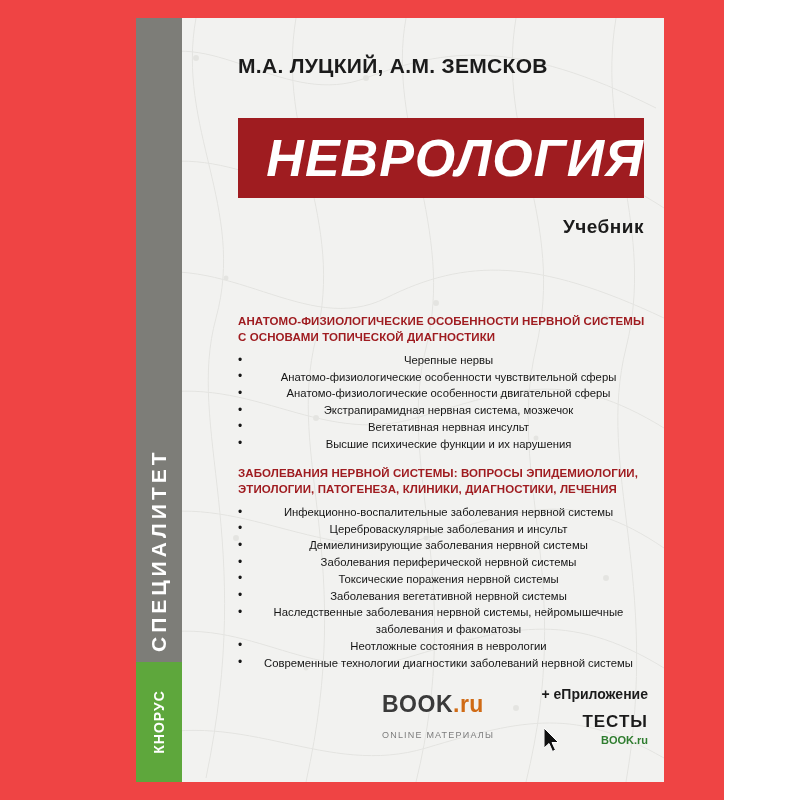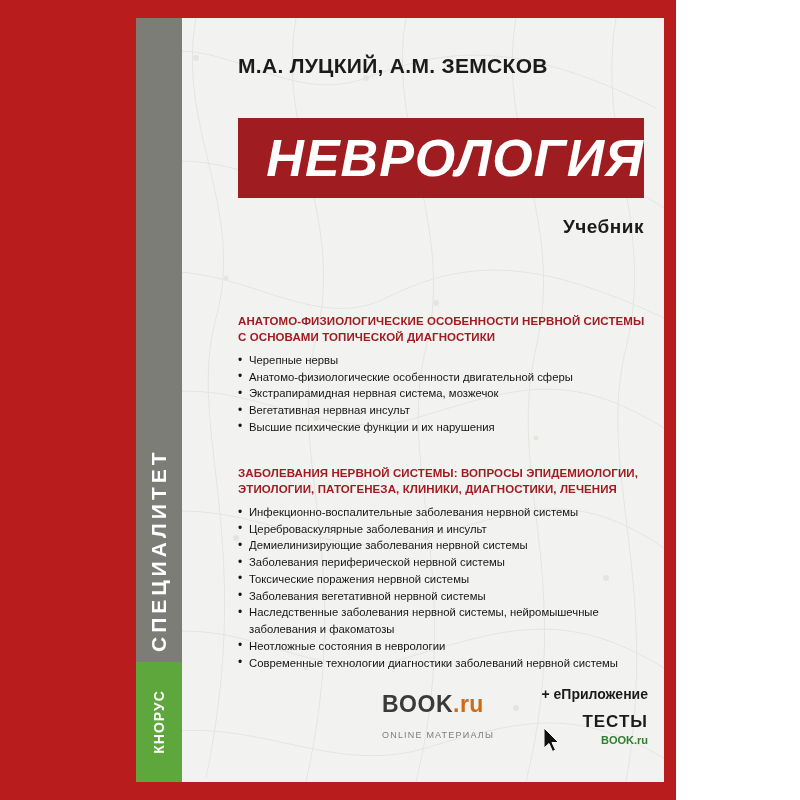--- a/index.html
+++ b/index.html
@@ -7,22 +7,23 @@
     padding: 0;
     background: #ffffff;
     width: 800px;
     height: 800px;
     font-family: "Liberation Sans", sans-serif;
   }
   #cover {
     position: relative;
     width: 676px;
     height: 800px;
-    background: #b91c1c;
+    background: #ef4444;
     overflow: hidden;
+    padding-left: 48px;
   }
   
   .book {
     position: absolute;
     left: 136px;
     top: 18px;
     width: 528px;
     height: 764px;
     background: #f2f2f0;
     overflow: hidden;
@@ -145,20 +146,21 @@
     font-size: 11.5px;
     font-weight: bold;
     line-height: 1.35;
     margin-bottom: 7px;
     letter-spacing: 0.1px;
   }
   .bullets {
     list-style: none;
     margin: 0;
     padding: 0;
+    text-align: center;
   }
   .bullets li {
     position: relative;
     font-size: 11.3px;
     color: #151515;
     line-height: 1.48;
     padding-left: 11px;
   }
   .bullets li::before {
     content: "•";
@@ -269,20 +271,21 @@
       <div class="title-band">
         <div class="title">НЕВРОЛОГИЯ</div>
       </div>
 
       <div class="subtitle">Учебник</div>
 
       <div class="section" id="section-1">
         <div class="section-head">АНАТОМО-ФИЗИОЛОГИЧЕСКИЕ ОСОБЕННОСТИ НЕРВНОЙ СИСТЕМЫ С ОСНОВАМИ ТОПИЧЕСКОЙ ДИАГНОСТИКИ</div>
         <ul class="bullets">
           <li>Черепные нервы</li>
+          <li>Анатомо-физиологические особенности чувствительной сферы</li>
           <li>Анатомо-физиологические особенности двигательной сферы</li>
           <li>Экстрапирамидная нервная система, мозжечок</li>
           <li>Вегетативная нервная инсульт</li>
           <li>Высшие психические функции и их нарушения</li>
         </ul>
       </div>
 
       <div class="section" id="section-2">
         <div class="section-head">ЗАБОЛЕВАНИЯ НЕРВНОЙ СИСТЕМЫ: ВОПРОСЫ ЭПИДЕМИОЛОГИИ, ЭТИОЛОГИИ, ПАТОГЕНЕЗА, КЛИНИКИ, ДИАГНОСТИКИ, ЛЕЧЕНИЯ</div>
         <ul class="bullets">

